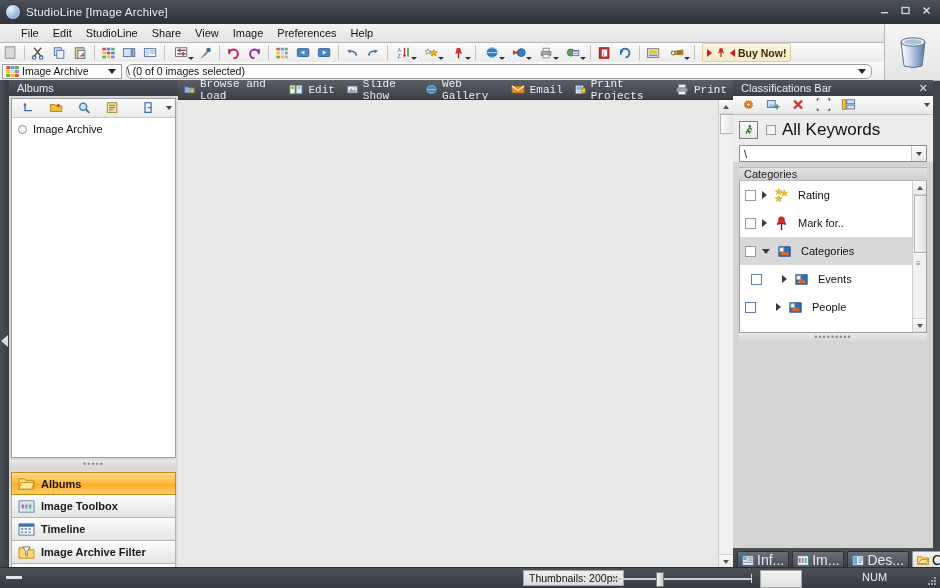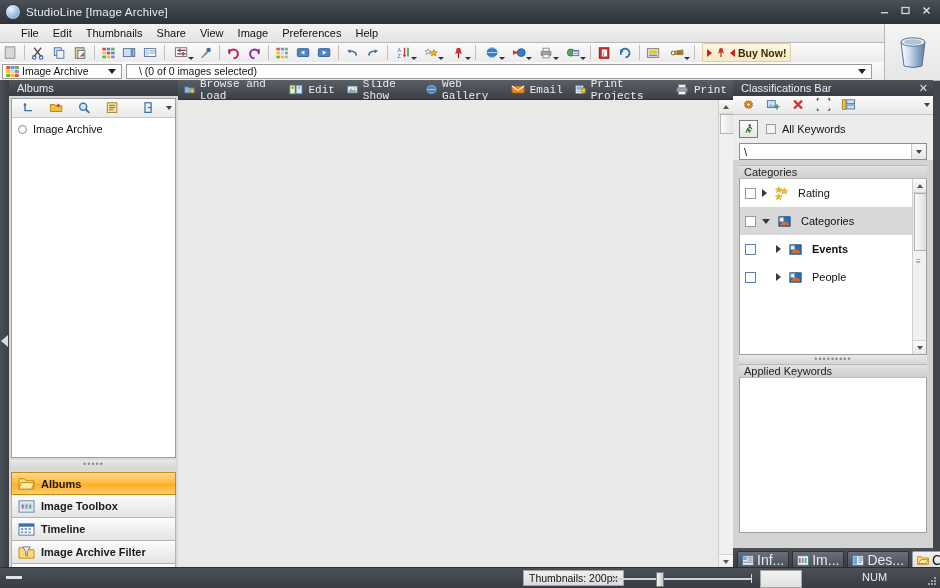--- a/index.html
+++ b/index.html
@@ -75,21 +75,21 @@
     position:absolute;left:0;top:62px;width:884px;height:18px;
     background:linear-gradient(to bottom,#fafafa,#ededed);
     border-bottom:1px solid #bfbfbf;display:flex;align-items:center;
   }
   .combo{
     height:15px;background:#fff;border:1px solid #9b9b9b;
     display:flex;align-items:center;box-sizing:border-box;font-size:10.5px;color:#111;
   }
   .combo .arrow{width:0;height:0;border-left:4px solid transparent;border-right:4px solid transparent;border-top:5px solid #222;margin:0 5px 0 auto;}
   .combo-archive{width:120px;margin-left:2px;padding-left:2px;}
-  .combo-path{flex:1;margin-left:4px;margin-right:12px;padding-left:12px;}
+  .combo-path{flex:1;margin-left:4px;margin-right:12px;padding-left:0;border-radius:6px;}
   .archive-ico{width:13px;height:11px;margin:0 3px 0 1px;}
 
   
   .leftstrip{
     position:absolute;left:0;top:80px;width:9px;height:488px;
     background:linear-gradient(to right,#4a4f56,#3b3f45);
   }
   .leftstrip .collapse{
     position:absolute;left:1px;top:255px;width:0;height:0;
     border-top:6px solid transparent;border-bottom:6px solid transparent;border-right:7px solid #d6dbe1;
@@ -171,34 +171,34 @@
     border-bottom:1px solid #c2c2c2;display:flex;align-items:center;padding-left:5px;box-sizing:border-box;
   }
   .cls-toolbar .tb-btn{margin-right:5px;}
   .cls-toolbar .endcaret{margin-left:auto;margin-right:3px;}
 
   .cls-body{padding:5px 6px 0 6px;background:#ececec;}
   .row-keywords{display:flex;align-items:center;margin-bottom:5px;}
   .run-btn{width:17px;height:16px;border:1px solid #7d7d7d;background:linear-gradient(to bottom,#fdfdfd,#e6e6e6);
     display:flex;align-items:center;justify-content:center;margin-right:8px;}
   .chk{width:10px;height:10px;border:1px solid #9a9a9a;background:#f4f4f4;margin-right:6px;box-sizing:border-box;}
-  .cls-label{font-size:11px;color:#111;}
+  .cls-label{font-size:17px;color:#111;}
   .cls-sub{font-size:11px;color:#111;margin:3px 0 3px 0;}
   .search-combo{height:17px;background:#fff;border:1px solid #8d8d8d;display:flex;align-items:center;
     font-size:11px;color:#111;padding-left:4px;box-sizing:border-box;}
   .sc-btn{margin-left:auto;width:14px;height:15px;border-left:1px solid #c6c6c6;
     background:linear-gradient(to bottom,#fafafa,#e7e7e7);display:flex;align-items:center;justify-content:center;}
 
   .section-head{
     height:14px;margin-top:5px;
     background:linear-gradient(to bottom,#e2e2e2,#cfcfcf);
     border-top:1px solid #b9b9b9;border-bottom:1px solid #b9b9b9;
     display:flex;align-items:center;padding-left:5px;box-sizing:border-box;font-size:11px;color:#222;
   }
-  .cat-list{position:relative;background:#fff;border:1px solid #9d9d9d;border-top:none;height:176px;overflow:hidden;box-sizing:border-box;}
+  .cat-list{position:relative;background:#fff;border:1px solid #9d9d9d;border-top:none;height:152px;overflow:hidden;box-sizing:border-box;}
   .cat-row{display:flex;align-items:center;height:28px;padding-left:5px;box-sizing:border-box;}
   .cat-row.sel{background:#d8d8d8;}
   .cat-chk{width:11px;height:11px;border:1px solid #9a9a9a;background:#fff;box-sizing:border-box;flex:0 0 auto;}
   .cat-chk.blue{border-color:#5a7fae;}
   .exp{width:0;height:0;margin:0 6px;flex:0 0 auto;}
   .exp-r{border-top:4px solid transparent;border-bottom:4px solid transparent;border-left:5px solid #3b3b3b;}
   .exp-d{border-left:4px solid transparent;border-right:4px solid transparent;border-top:5px solid #3b3b3b;}
   .cat-ico{width:17px;height:15px;margin-right:8px;display:block;flex:0 0 auto;}
   .cat-name{font-size:11px;color:#111;}
   .cat-scroll{position:absolute;right:0;top:0;width:13px;height:100%;background:#f1f1f1;border-left:1px solid #cfcfcf;}
@@ -259,21 +259,21 @@
         <svg width="11" height="11" viewBox="0 0 11 11">
             <path d="M2.5 2.5 L8.5 8.5 M8.5 2.5 L2.5 8.5" stroke="#e2e8ef" stroke-width="1.4"></path>
           </svg>
       </div>
     </div>
   </div>
 
   <div class="menubar">
     <div class="menu-item">File</div>
     <div class="menu-item">Edit</div>
-    <div class="menu-item">Thumbnails</div>
+    <div class="menu-item">StudioLine</div>
     <div class="menu-item">Share</div>
     <div class="menu-item">View</div>
     <div class="menu-item">Image</div>
     <div class="menu-item">Preferences</div>
     <div class="menu-item">Help</div>
   </div>
 
   <div class="toolbar">
 
     <div class="tb-btn">
@@ -802,33 +802,42 @@
           <span class="cat-chk"></span>
           <span class="exp exp-r"></span>
           <svg class="cat-ico" viewBox="0 0 18 16">
             <path d="M6 0.5 L7 3 L9.6 3 L7.5 4.6 L8.3 7 L6 5.6 L3.7 7 L4.5 4.6 L2.4 3 L5 3 Z" fill="#f5c518" stroke="#b8860b" stroke-width=".5"></path>
             <path d="M12 2 L13 4.5 L15.6 4.5 L13.5 6.1 L14.3 8.5 L12 7.1 L9.7 8.5 L10.5 6.1 L8.4 4.5 L11 4.5 Z" fill="#f5c518" stroke="#b8860b" stroke-width=".5"></path>
             <path d="M6 8 L7 10.5 L9.6 10.5 L7.5 12.1 L8.3 14.5 L6 13.1 L3.7 14.5 L4.5 12.1 L2.4 10.5 L5 10.5 Z" fill="#f5c518" stroke="#b8860b" stroke-width=".5"></path>
           </svg>
           <span class="cat-name">Rating</span>
         </div>
 
+        <div class="cat-row">
+          <span class="cat-chk"></span>
+          <span class="exp exp-r"></span>
+          <svg class="cat-ico" viewBox="0 0 18 16">
+            <path d="M9 1 C6.8 1 5.6 2.7 6.3 5 L4.5 9 L9 7.8 L13.5 9 L11.7 5 C12.4 2.7 11.2 1 9 1 Z" fill="#d32f2f" stroke="#8a1212"></path>
+            <path d="M9 7.8 L9 15" stroke="#7a1313" stroke-width="1.5"></path>
+          </svg>
+          <span class="cat-name">Mark for..</span>
+        </div>
 
         <div class="cat-row sel">
           <span class="cat-chk"></span>
           <span class="exp exp-d"></span>
           <svg class="cat-ico" viewBox="0 0 18 16">
             <rect x="3" y="3" width="12" height="10" fill="#2f6fb0" stroke="#1e4d80"></rect>
             <path d="M4 12 L8 6.5 L10.5 9.5 L12 8 L14 12 Z" fill="#e06a2b"></path>
             <rect x="4" y="4" width="4" height="4" fill="#fdfdfd" stroke="#9aa6b2"></rect>
           </svg>
           <span class="cat-name">Categories</span>
         </div>
 
-        <div class="cat-row" style="padding-left:5px;font-weight:bold;">
+        <div class="cat-row" style="padding-left:11px;">
           <span class="cat-chk blue"></span>
           <span class="exp exp-r" style="margin-left:20px;"></span>
           <svg class="cat-ico" viewBox="0 0 18 16">
             <rect x="3" y="3" width="12" height="10" fill="#2f6fb0" stroke="#1e4d80"></rect>
             <path d="M4 12 L8 6.5 L10.5 9.5 L12 8 L14 12 Z" fill="#e06a2b"></path>
             <rect x="4" y="4" width="4" height="4" fill="#fdfdfd" stroke="#9aa6b2"></rect>
           </svg>
           <span class="cat-name">Events</span>
         </div>
 
@@ -854,24 +863,20 @@
               <span class="arr-dn"></span>
             </div>
         </div>
       </div>
     </div>
 
     <div class="splitter-dots" style="position:static;width:auto;margin:0 6px;">
       <span class="dots">•••••••••</span>
     </div>
 
-    <div style="padding:0 6px;" class="applied-wrap">
-      <div class="section-head" style="margin-top:0;">Applied Keywords</div>
-      <div class="applied-box"></div>
-    </div>
 
     <div class="cls-tabs">
       <div class="cls-tab">
         <svg class="tab-ico" viewBox="0 0 14 12">
           <rect x="0.5" y="0.5" width="13" height="11" fill="#e9f0f8" stroke="#4a6f9c"></rect>
           <rect x="1.5" y="1.5" width="4" height="4" fill="#6fa8dc"></rect>
           <path d="M6.5 3 h6 M6.5 5.5 h6 M1.5 8 h11" stroke="#5c7389" stroke-width="1"></path>
         </svg>
         <span>Inf...</span>
       </div>

